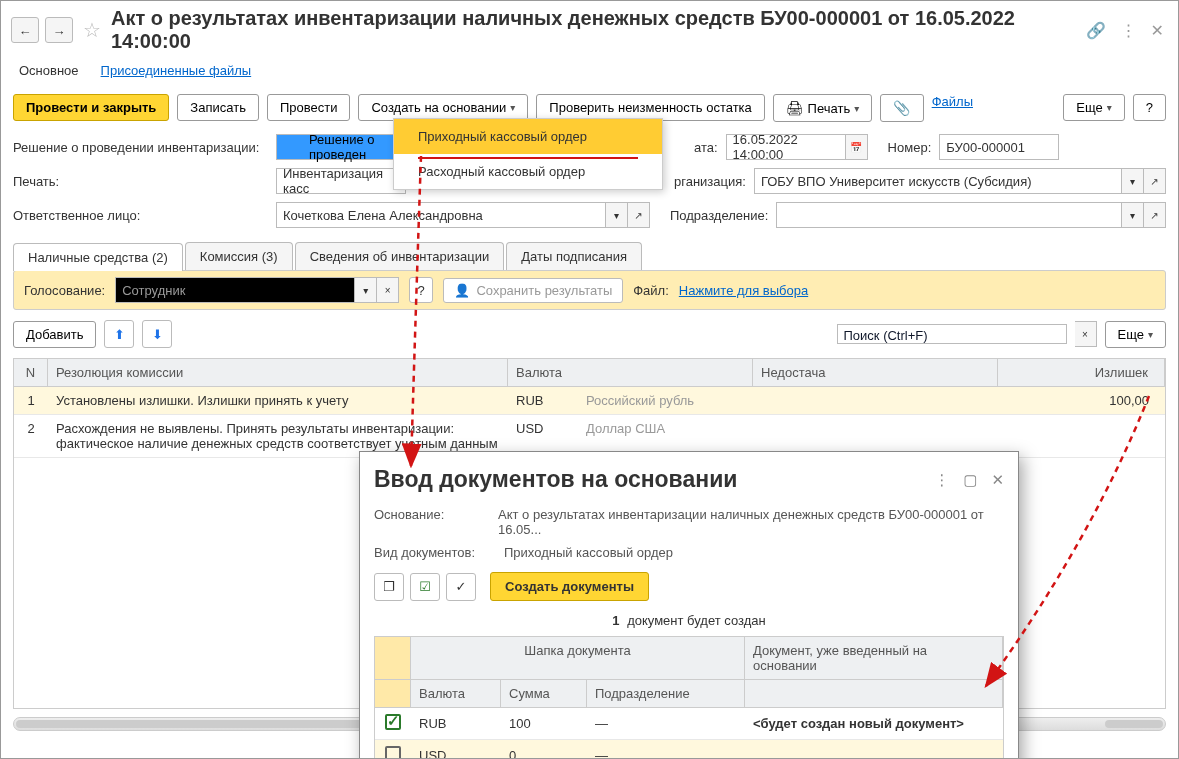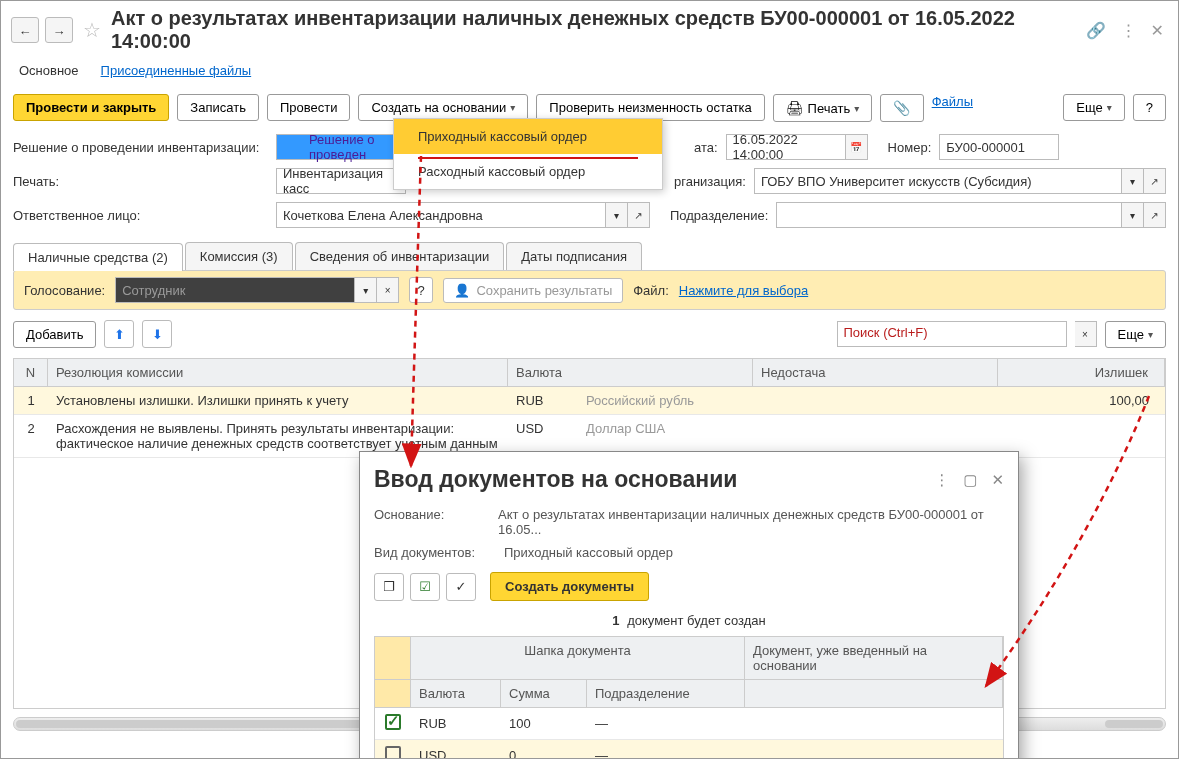--- a/index.html
+++ b/index.html
@@ -54,21 +54,21 @@
   .clip-icon::before { content:"📎"; font-size:14px; }
   .print-icon::before { content:"🖨"; font-size:14px; }
 
   .form-section { padding: 6px 12px; }
   .form-row { display: flex; align-items: center; margin-bottom: 8px; gap: 8px; }
   .lbl { width: 255px; color: #333; }
   .input-field {
     border: 1px solid #bbb; padding: 3px 6px; background: #fff;
     height: 26px; display: flex; align-items: center;
   }
-  .input-field.sel { background: #3399ff; color: #4c1d95; padding-left: 32px; }
+  .input-field.sel { background: #3399ff; color: #000000; padding-left: 32px; }
   .field-group { display:flex; align-items:center; }
   .field-btn {
     width: 22px; height: 26px; border: 1px solid #bbb; border-left:none;
     background: #f5f5f5; display:flex; align-items:center; justify-content:center;
     font-size:10px; cursor:pointer;
   }
   .lbl2 { margin-left: 12px; }
 
   .subtabs {
     display: flex; padding: 0 12px; border-bottom: 0;
@@ -77,29 +77,29 @@
     border: 1px solid #bbb; border-bottom: none; padding: 6px 14px;
     background: #f5f5f5; border-radius: 4px 4px 0 0; margin-right: 2px;
     cursor: pointer;
   }
   .subtab.active { background: #fff; position:relative; top:1px;}
 
   .vote-bar {
     margin: 0 12px; border: 1px solid #ccc; border-radius: 3px;
     background: #ffedb3; padding: 6px 10px; display: flex; align-items: center; gap: 10px;
   }
-  .vote-bar .input-field { background:#404040; width:240px;}
+  .vote-bar .input-field { background:#000000; width:240px;}
   .q-btn { width:24px; height:26px; border:1px solid #bbb; background:#fff; border-radius:3px; display:flex;align-items:center;justify-content:center;cursor:pointer;}
   .save-res-btn { border:1px solid #bbb; background:#fff; padding:4px 10px; border-radius:3px; color:#999; display:flex; align-items:center; gap:6px; cursor:pointer;}
 
   .table-controls { display:flex; align-items:center; gap:8px; padding:10px 12px;}
   .arrow-btn { width:30px; height:28px; border:1px solid #bbb; background:#fff; border-radius:3px; display:flex;align-items:center;justify-content:center;cursor:pointer;}
   .arrow-btn.up { color:#1e73e8;}
   .arrow-btn.down { color:#1e73e8;}
-  .search-box { width:230px; border:1px solid #bbb; height:26px; padding:3px 6px; color:#b91c1c;}
+  .search-box { width:230px; border:1px solid #bbb; height:20px; padding:3px 6px; color:#0f172a;}
 
   .data-table { margin: 0 12px; border:1px solid #ccc; }
   .thead { display:flex; background:#eef0f2; border-bottom:1px solid #ccc;}
   .th { padding:6px 8px; border-right:1px solid #ccc; color:#555;}
   .th.n { width:34px; text-align:center;}
   .th.res { width:460px;}
   .th.cur { width:245px;}
   .th.short { width:245px;}
   .th.surplus { flex:1; text-align:right; padding-right:16px;}
   .tr { display:flex; border-bottom:1px solid #e8e8e8; }
@@ -363,20 +363,21 @@
       <div class="dlg-th2 cur">Валюта</div>
       <div class="dlg-th2 sum">Сумма</div>
       <div class="dlg-th2 dep">Подразделение</div>
       <div class="dlg-th2 doc"></div>
     </div>
     <div class="dlg-tr">
       <div class="dlg-td chk"><span class="checkbox checked"></span></div>
       <div class="dlg-td cur">RUB</div>
       <div class="dlg-td sum">100</div>
       <div class="dlg-td dep">—</div>
+      <div class="dlg-td doc">&lt;будет создан новый документ&gt;</div>
     </div>
     <div class="dlg-tr sel">
       <div class="dlg-td chk"><span class="checkbox"></span></div>
       <div class="dlg-td cur">USD</div>
       <div class="dlg-td sum">0</div>
       <div class="dlg-td dep">—</div>
       <div class="dlg-td doc"></div>
     </div>
   </div>
 </div>

